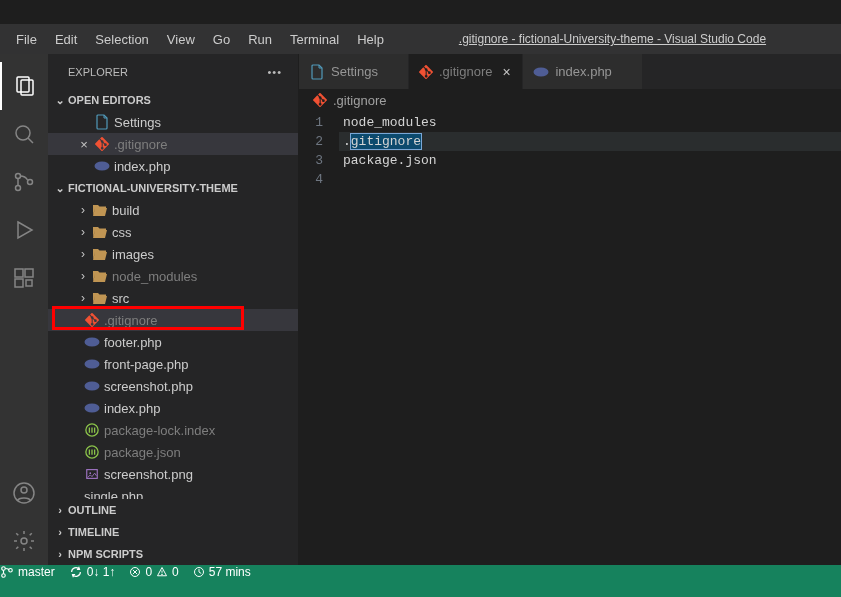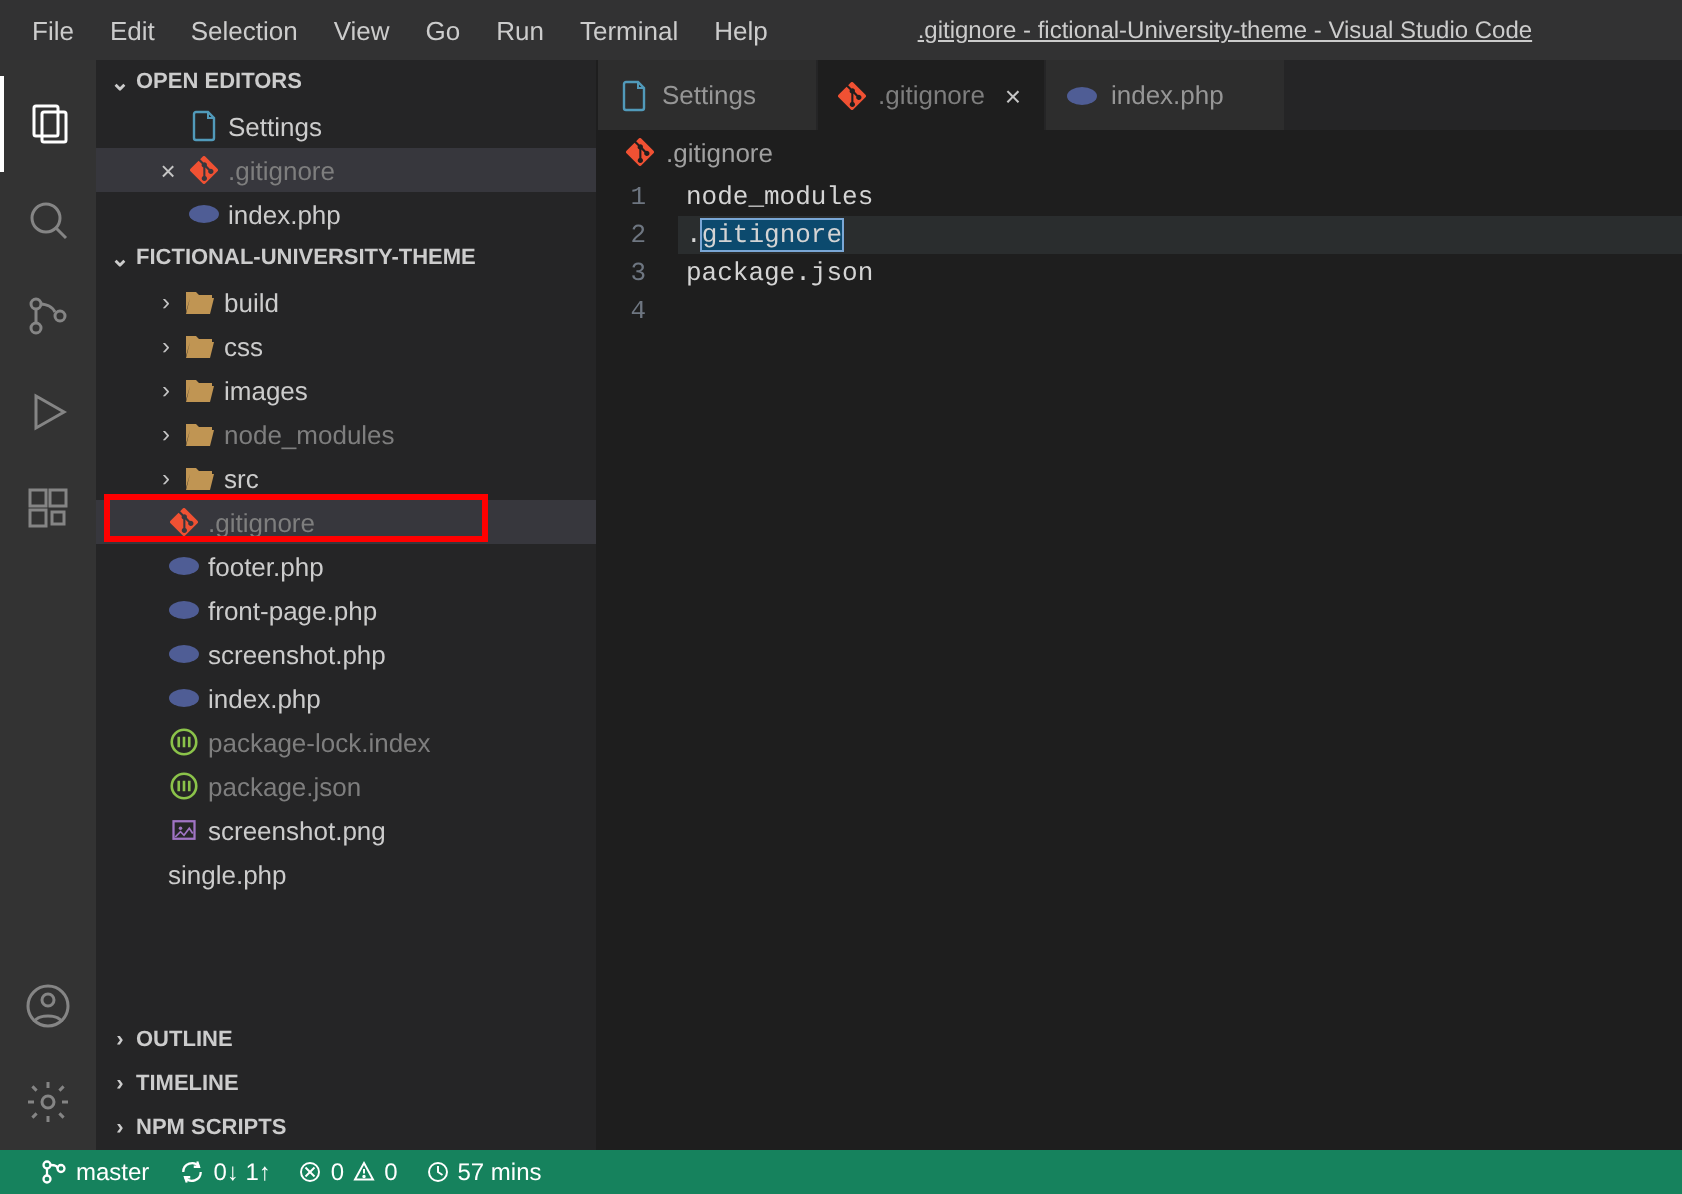--- a/index.html
+++ b/index.html
@@ -12,20 +12,21 @@
   overflow: hidden;
   display: flex;
   flex-direction: column;
 }
 .titlebar {
   height: 30px;
   background: #323233;
   display: flex;
   align-items: center;
   padding: 0 8px;
+  margin-top: 24px;
 }
 .menus { display: flex; gap: 2px; }
 .menu-item { padding: 4px 8px; color: #cccccc; cursor: pointer; }
 .title-text { flex: 1; text-align: center; font-size: 12px; color: #cccccc; text-decoration: underline; }
 
 .main { flex: 1; display: flex; min-height: 0; }
 
 .activitybar {
   width: 48px;
   background: #333333;
@@ -129,26 +130,26 @@
   color: #6e7681;
   padding-top: 2px;
 }
 .gutter div { padding-right: 16px; }
 .lines { flex: 1; padding-top: 2px; color: #d4d4d4; }
 .lines .codeline { padding-left: 4px; white-space: pre; }
 .hl-line { background: #2a2d2e; }
 .sel { background: #0c4a6e; outline: 1px solid #7aa7d6; }
 
 .statusbar {
-  height: 22px;
+  height: 32px;
   background: #16825d;
-  display: flex; align-items: center;
+  display: flex; align-items: flex-start;
   color: #ffffff;
   font-size: 12px;
-  padding: 0 20px;
+  padding: 0 0;
   gap: 14px;
 }
 .statusbar .sb-item { display: flex; align-items: center; gap: 4px; }
 
 svg { display: block; }
 .ellipsis { letter-spacing: 1px; }
 </style>
 </head>
 <body>
 
@@ -211,20 +212,24 @@
     </div>
     <div class="activity-icon">
       <svg width="24" height="24" viewBox="0 0 24 24" fill="none" stroke="currentColor" stroke-width="1.5">
           <circle cx="12" cy="12" r="3"></circle>
           <path d="M12 2v3M12 19v3M4.2 4.2l2.1 2.1M17.7 17.7l2.1 2.1M2 12h3M19 12h3M4.2 19.8l2.1-2.1M17.7 6.3l2.1-2.1"></path>
         </svg>
     </div>
   </div>
 
   <div class="sidebar" style="position:relative">
+    <div class="sidebar-header">
+      <span>EXPLORER</span>
+      <span class="ellipsis">•••</span>
+    </div>
 
     <div class="section-header">
       <span class="chev">⌄</span>
       <span>OPEN EDITORS</span>
     </div>
     <div id="open-editors">
         <div class="tree-row indent1">
           <span class="close-x"></span>
           <span class="ficon">
             <svg width="16" height="16" viewBox="0 0 16 16">

